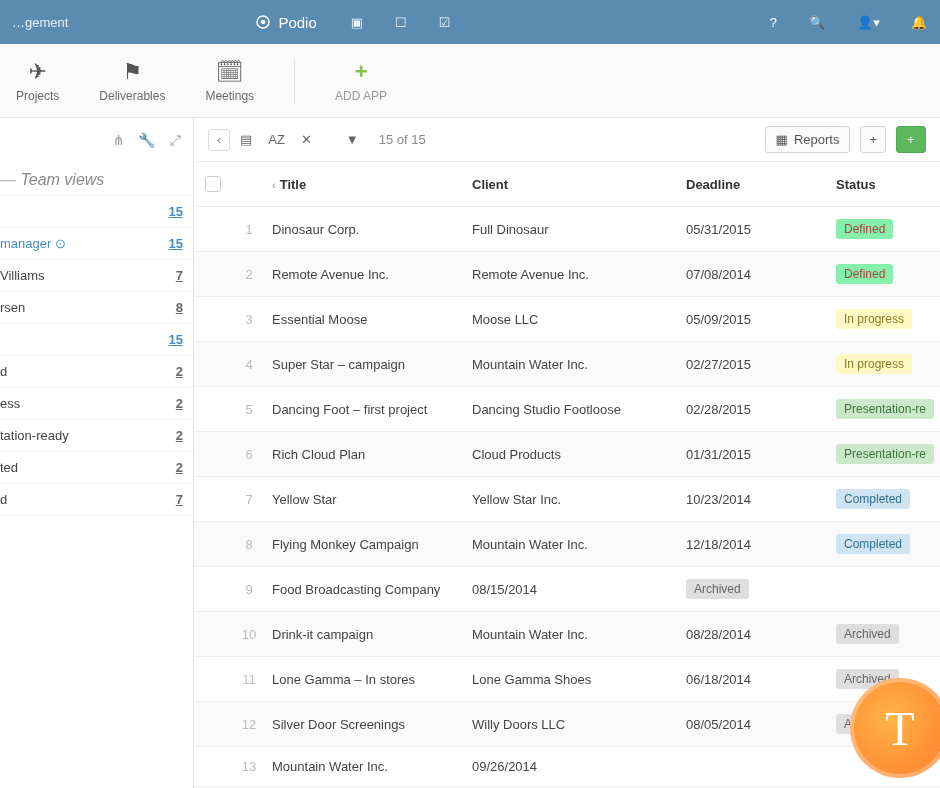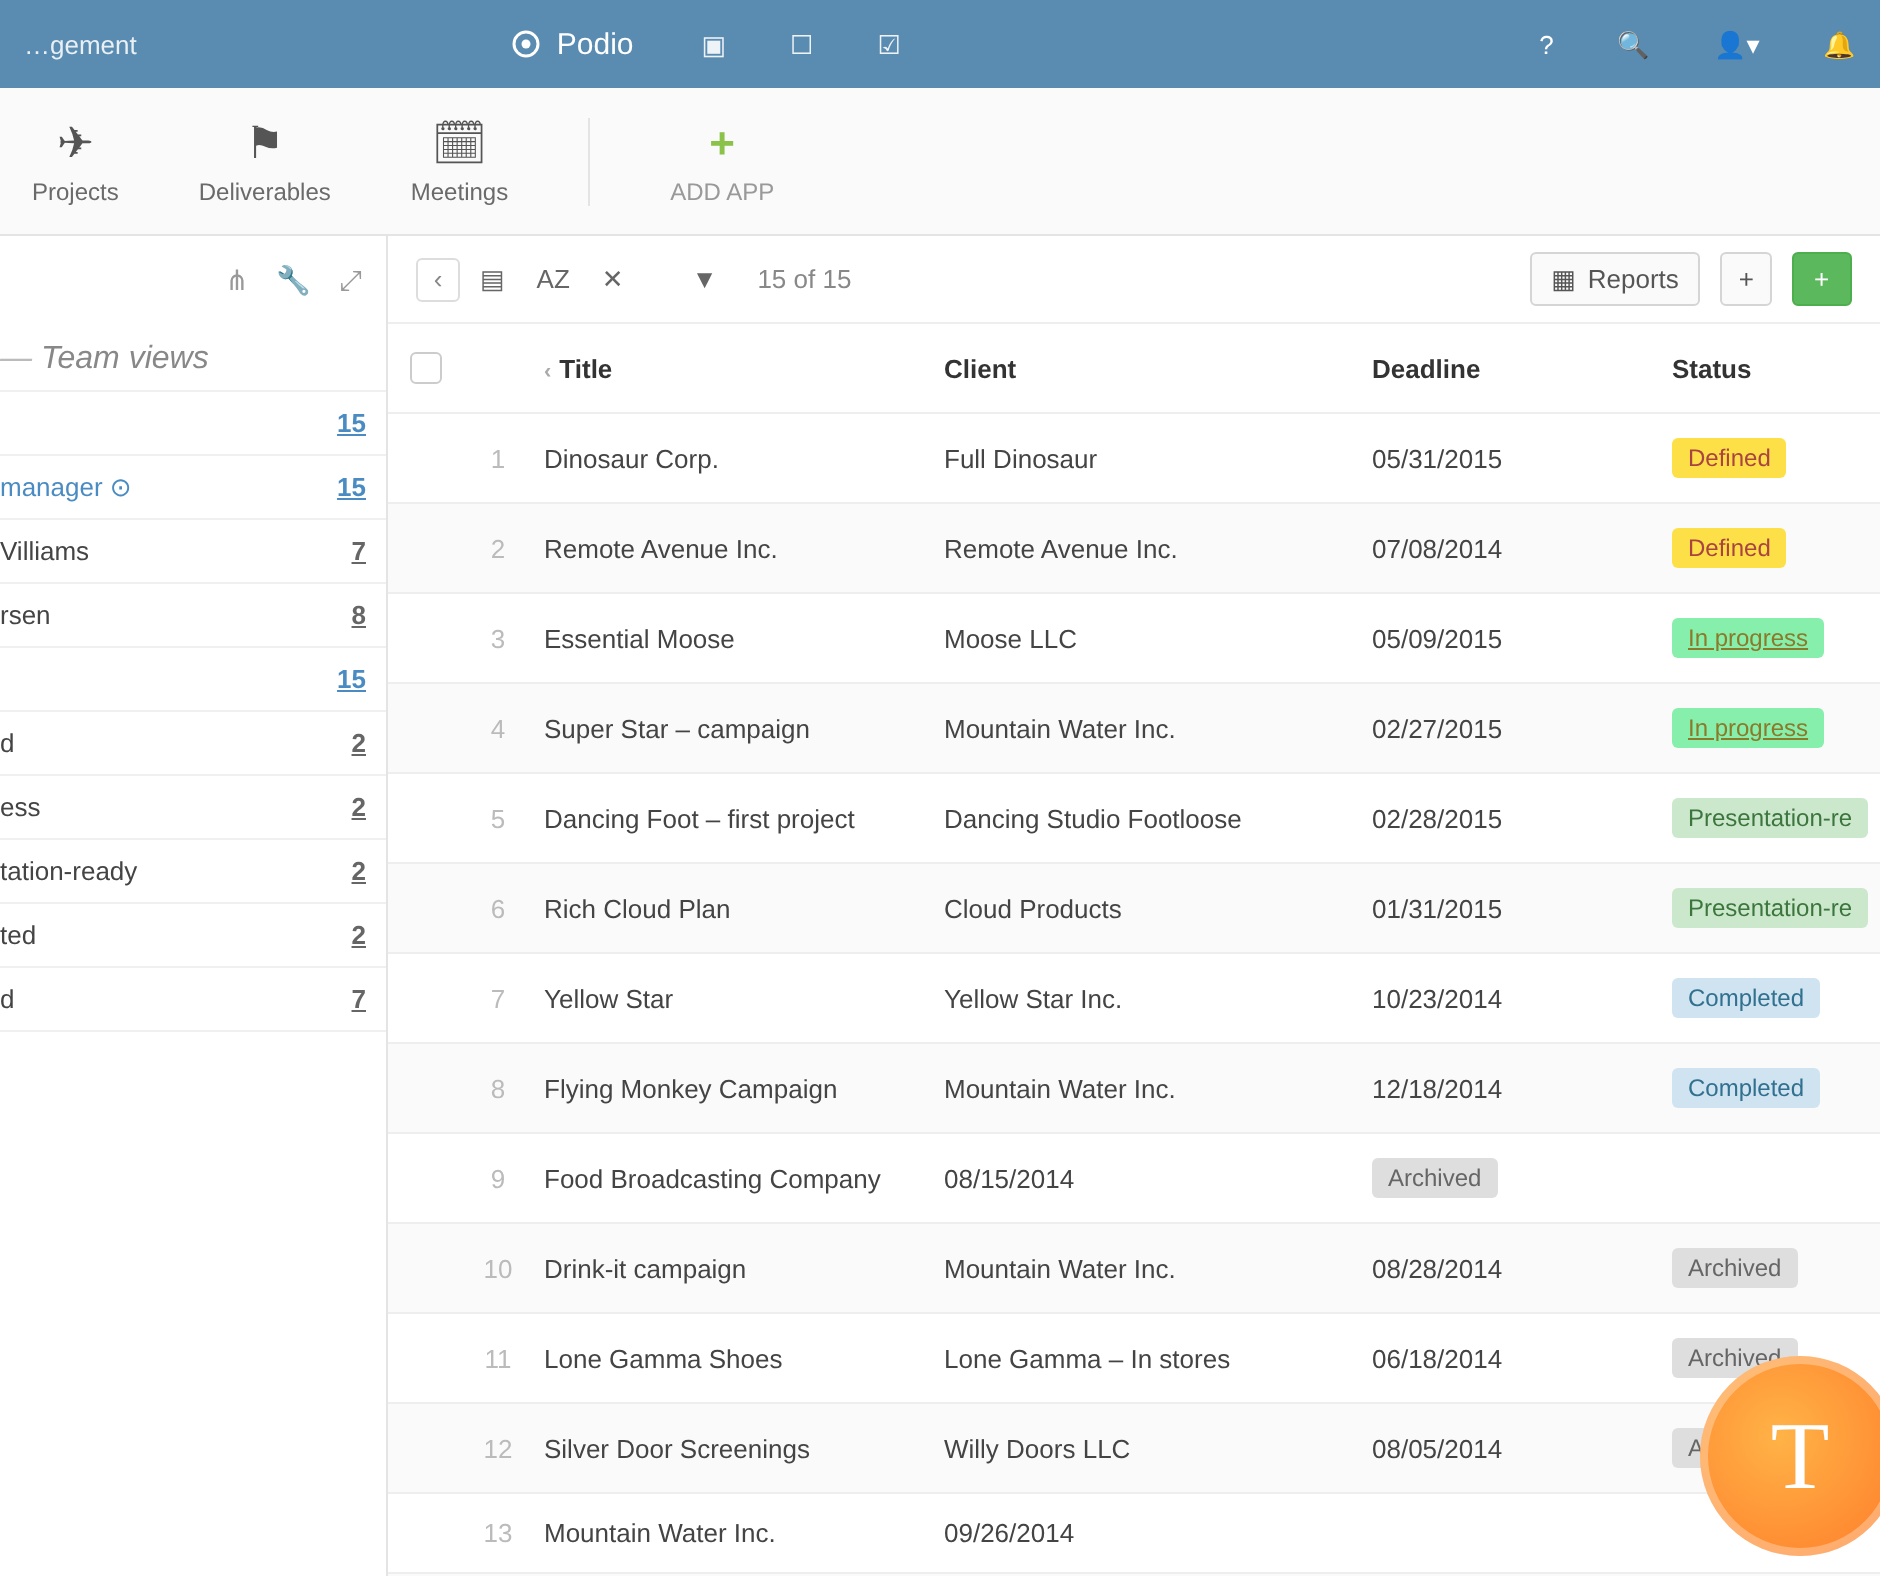--- a/index.html
+++ b/index.html
@@ -40,22 +40,22 @@
 .thead, .trow { display: grid; grid-template-columns: 38px 34px 200px 214px 150px 150px; border-bottom: 1px solid #eee; align-items: center; }
 .thead { font-weight: 700; color: #333; padding: 10px 0; background: #fff; border-top: none; }
 .thead .th { padding: 4px 6px; }
 .trow { padding: 10px 0; color: #444; }
 .trow .td { padding: 2px 6px; white-space: nowrap; overflow: hidden; text-overflow: ellipsis; }
 .trow .idx { color: #bbb; text-align: center; }
 .trow:nth-child(even) { background: #fafafa; }
 .chk { width: 16px; height: 16px; border: 1px solid #ccc; border-radius: 3px; margin: 0 auto; }
 .sort-ind { color: #aaa; margin-right: 4px; font-size: 11px; }
 .badge { display: inline-block; padding: 3px 8px; border-radius: 3px; font-size: 12px; }
-.b-defined { background: #fde047; color: #a94442; }
-.b-progress { background: #86efac; color: #8a7a2a; text-decoration: underline; }
+.b-defined { background: #86efac; color: #a94442; }
+.b-progress { background: #fef9c3; color: #8a7a2a; }
 .b-present { background: #cce8cc; color: #3c763d; }
 .b-completed { background: #cfe3f0; color: #31708f; }
 .b-archived { background: #dedede; color: #666; }
 .float-badge { position: absolute; right: -10px; bottom: 10px; width: 100px; height: 100px; border-radius: 50%; background: radial-gradient(circle at 40% 40%, #ffb347, #ff7b29); display: flex; align-items: center; justify-content: center; color: #fff; font-family: serif; font-size: 48px; box-shadow: 0 0 0 4px rgba(255,255,255,.3) inset; }
 </style>
 </head>
 <body>
 
 <div class="topbar">
   <div class="left">…gement</div>
@@ -259,22 +259,22 @@
             <div class="td"></div>
             <div class="td idx">10</div>
             <div class="td">Drink-it campaign</div>
             <div class="td">Mountain Water Inc.</div>
             <div class="td">08/28/2014</div>
             <div class="td"><span class="badge b-archived">Archived</span></div>
           </div>
           <div class="trow">
             <div class="td"></div>
             <div class="td idx">11</div>
+            <div class="td">Lone Gamma – In stores</div>
             <div class="td">Lone Gamma Shoes</div>
-            <div class="td">Lone Gamma – In stores</div>
             <div class="td">06/18/2014</div>
             <div class="td"><span class="badge b-archived">Archived</span></div>
           </div>
           <div class="trow">
             <div class="td"></div>
             <div class="td idx">12</div>
             <div class="td">Silver Door Screenings</div>
             <div class="td">Willy Doors LLC</div>
             <div class="td">08/05/2014</div>
             <div class="td"><span class="badge b-archived">Archived</span></div>

